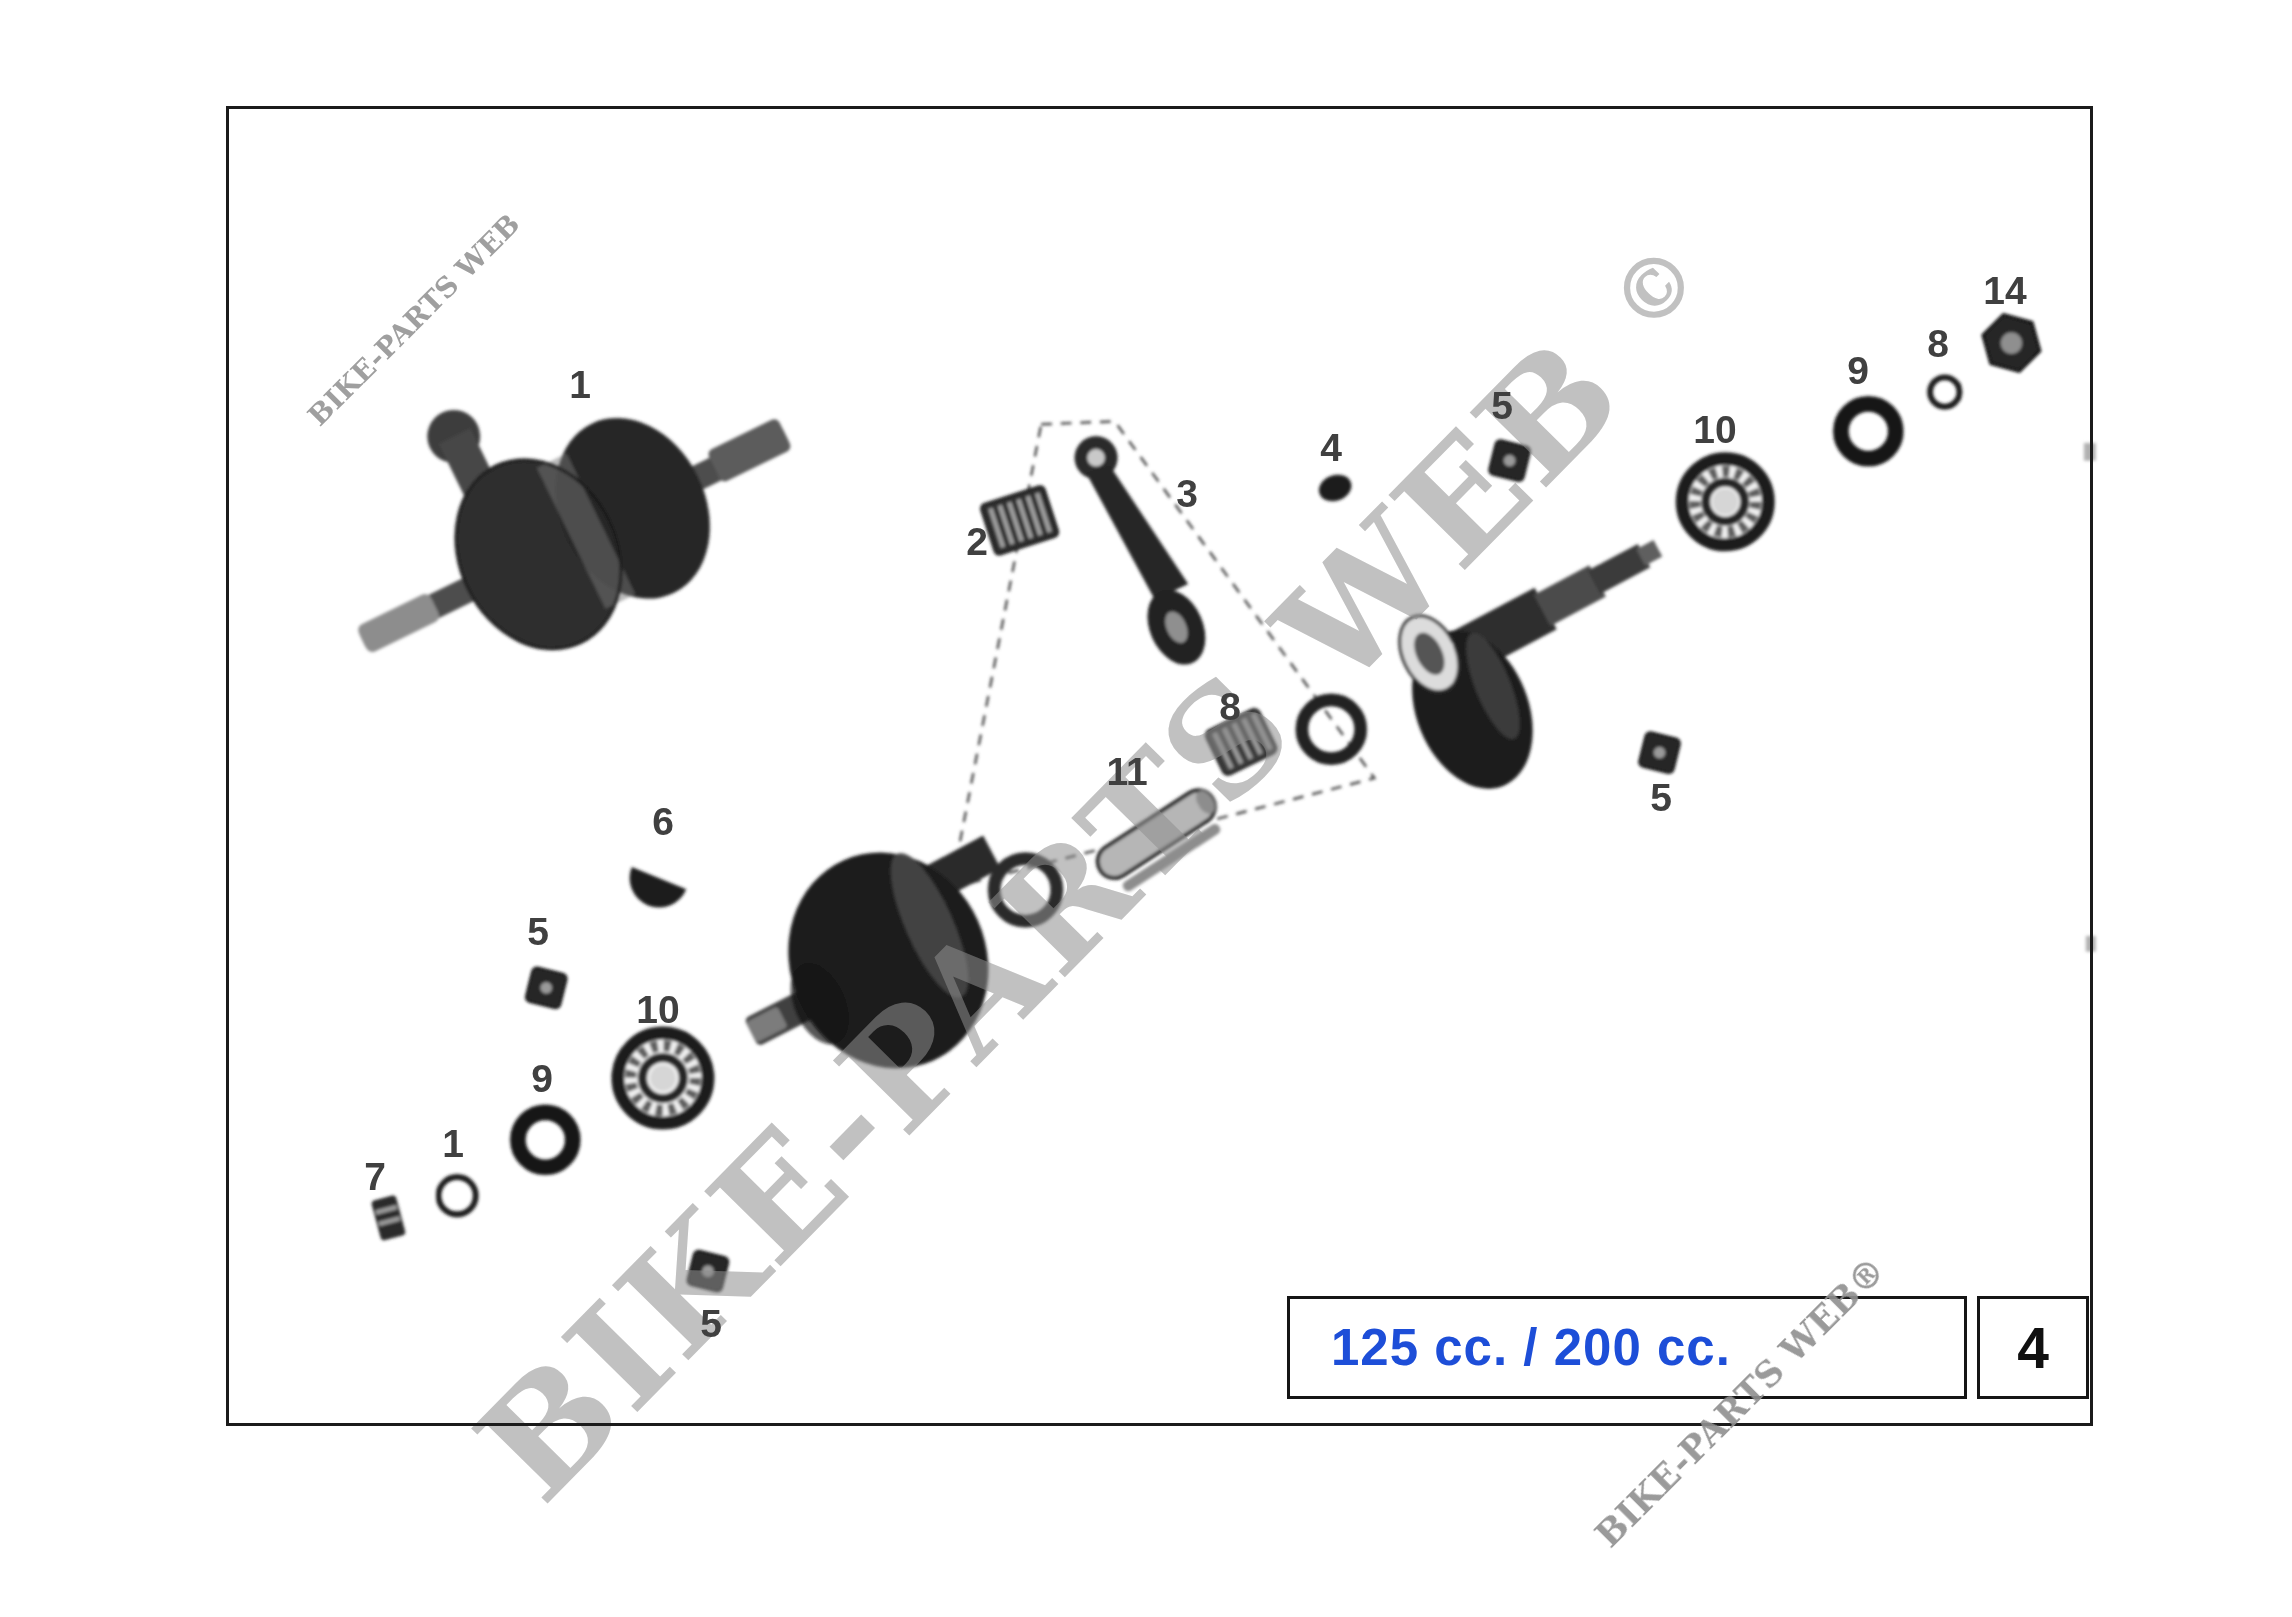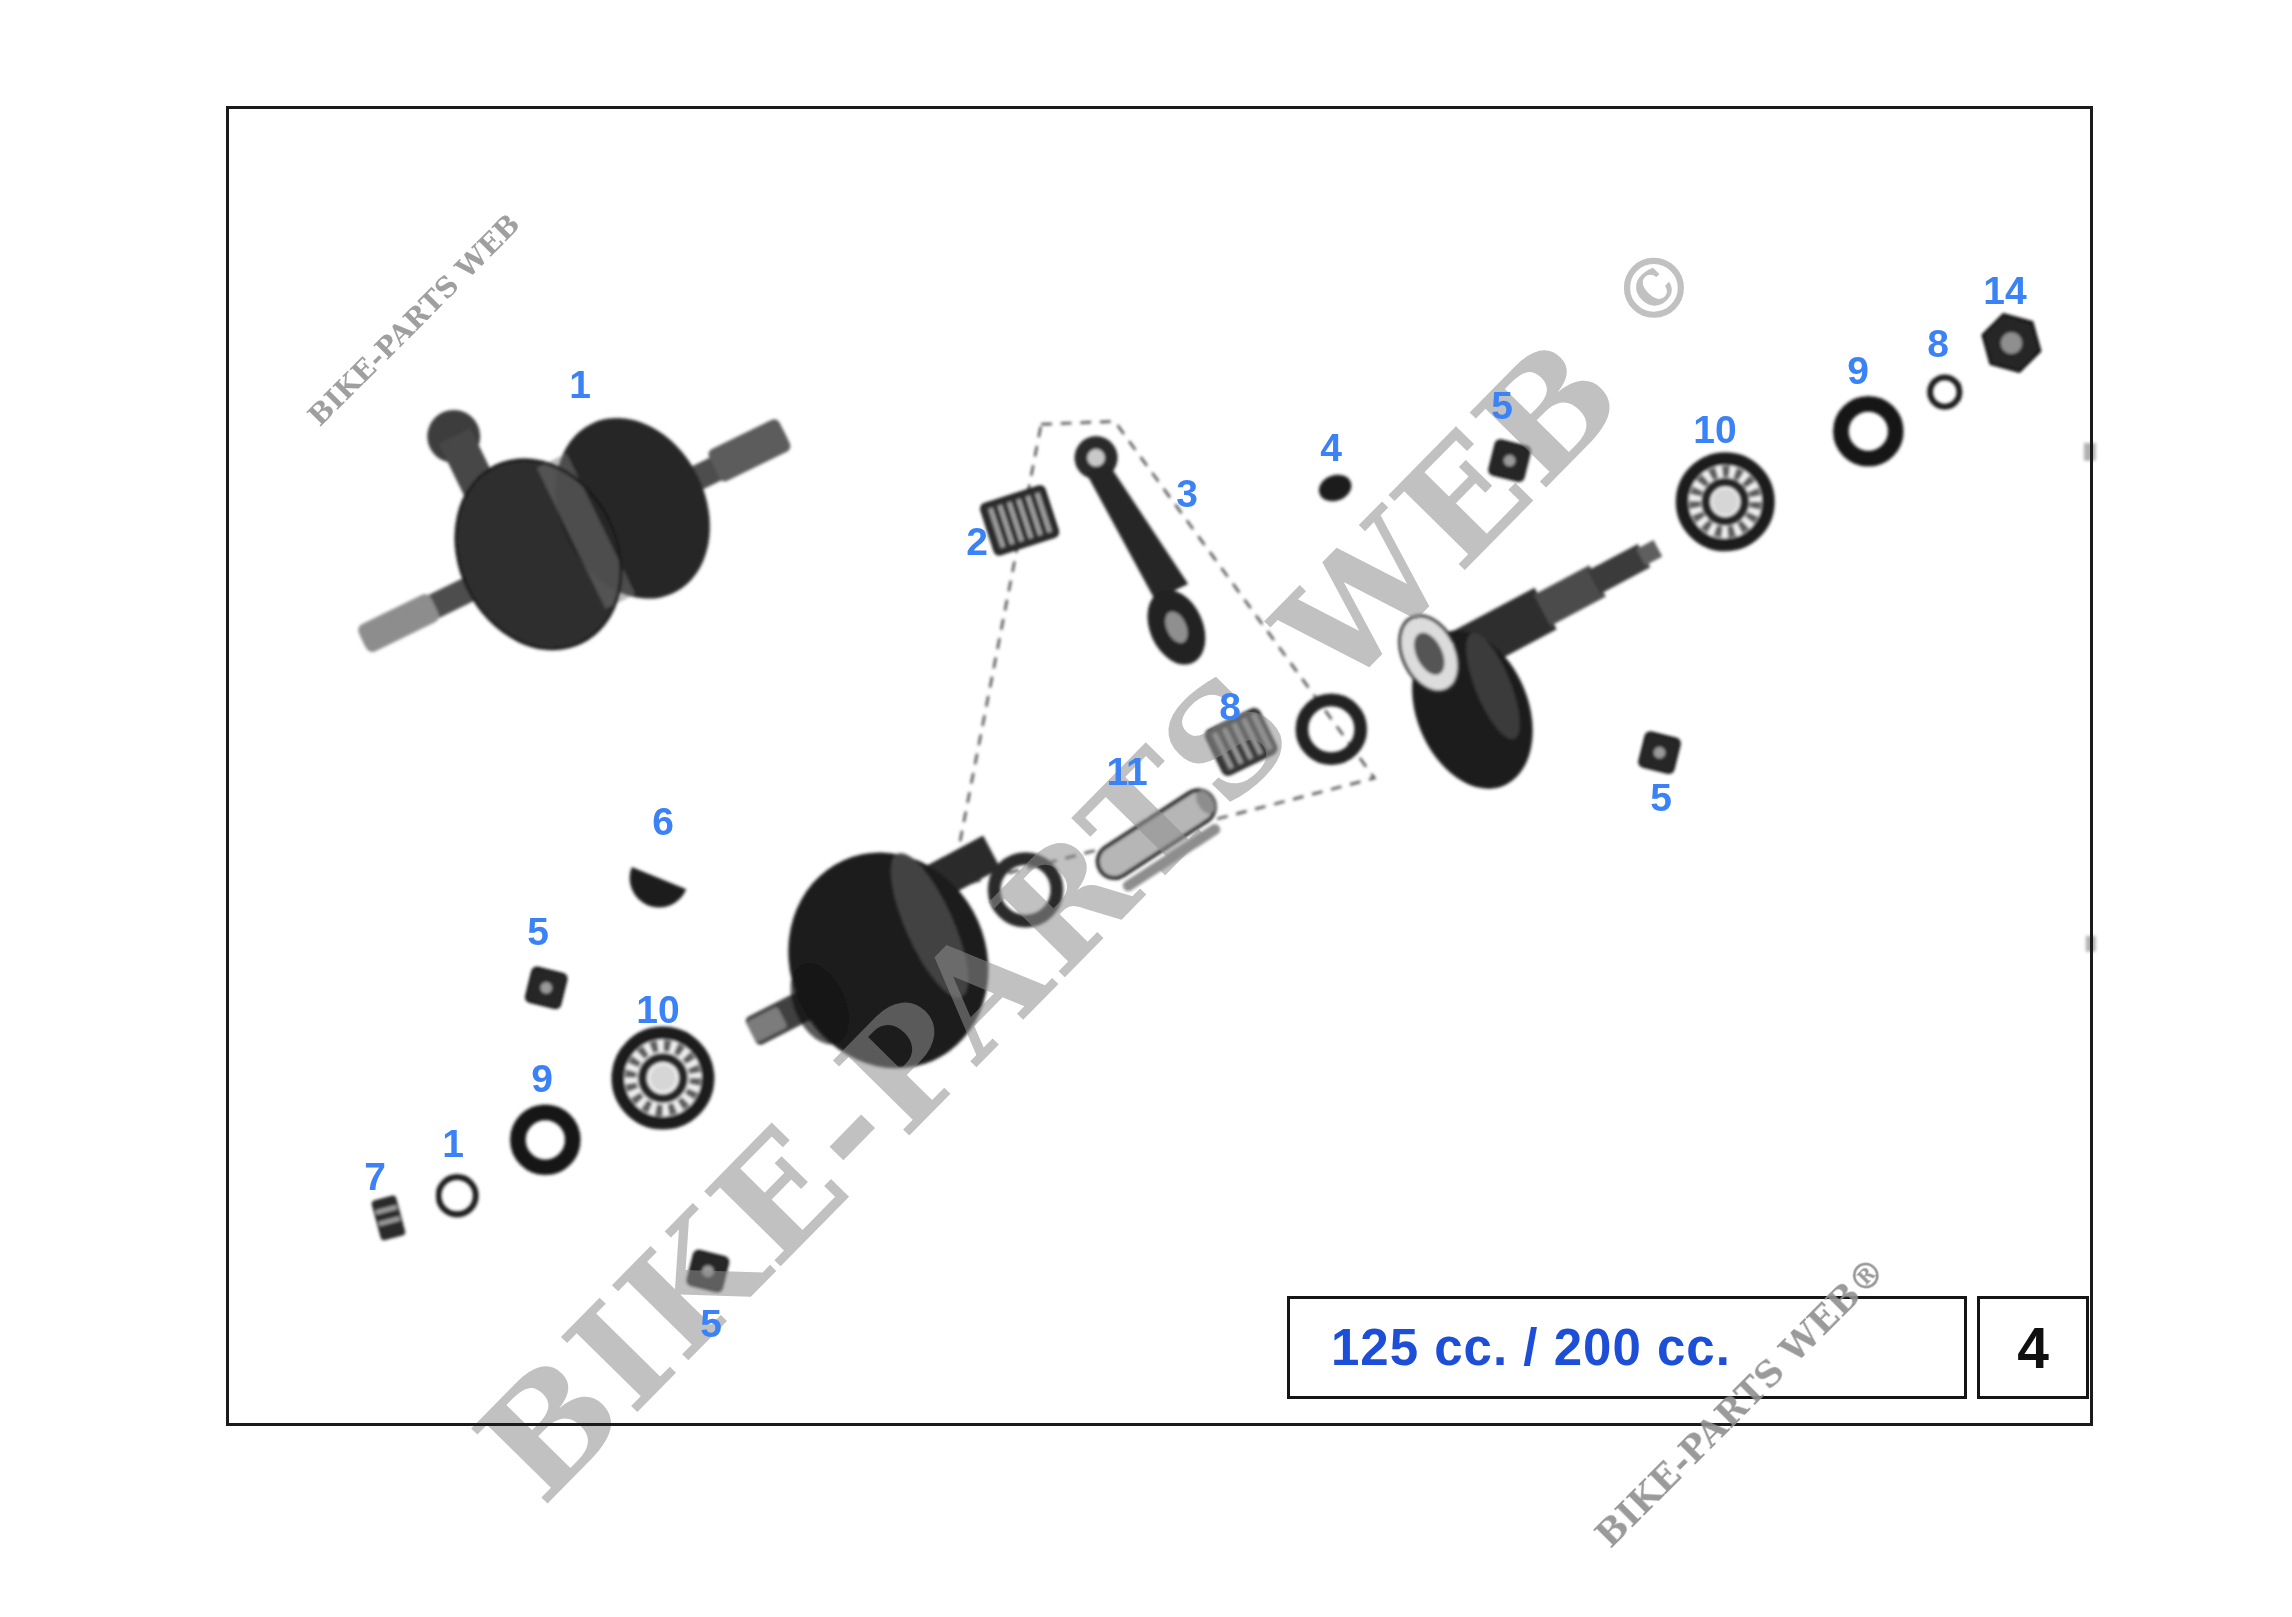--- a/index.html
+++ b/index.html
@@ -13,21 +13,21 @@
     border:3.9px solid #1b1b1b; pointer-events:none;
   }
   .title-box {
     position:absolute; left:261px; top:136px; width:782px; height:107px;
     border:3.9px solid #151515; background:#ffffff;
     display:flex; align-items:center; padding-left:35px;
   }
   .title-box .t { font-size:63px; font-weight:700; color:#101010; letter-spacing:1px; }
   .plabel {
     position:absolute; transform:translate(-50%,-50%);
-    font-size:39px; font-weight:700; color:#3b82f6; line-height:1;
+    font-size:39px; font-weight:700; color:#404040; line-height:1;
   }
   .wm-main {
     position:absolute; left:1100px; top:868px;
     transform:translate(-50%,-50%) rotate(-45.5deg);
     font-family:"DejaVu Serif", serif; font-weight:700; font-size:147px;
     color:#8e8e8e; opacity:0.55; white-space:nowrap; letter-spacing:3.9px;
   }
   .wm-main .mark { font-size:83px; vertical-align:33px; }
   .wm-small {
     position:absolute; font-family:"DejaVu Serif", serif; font-weight:700;

